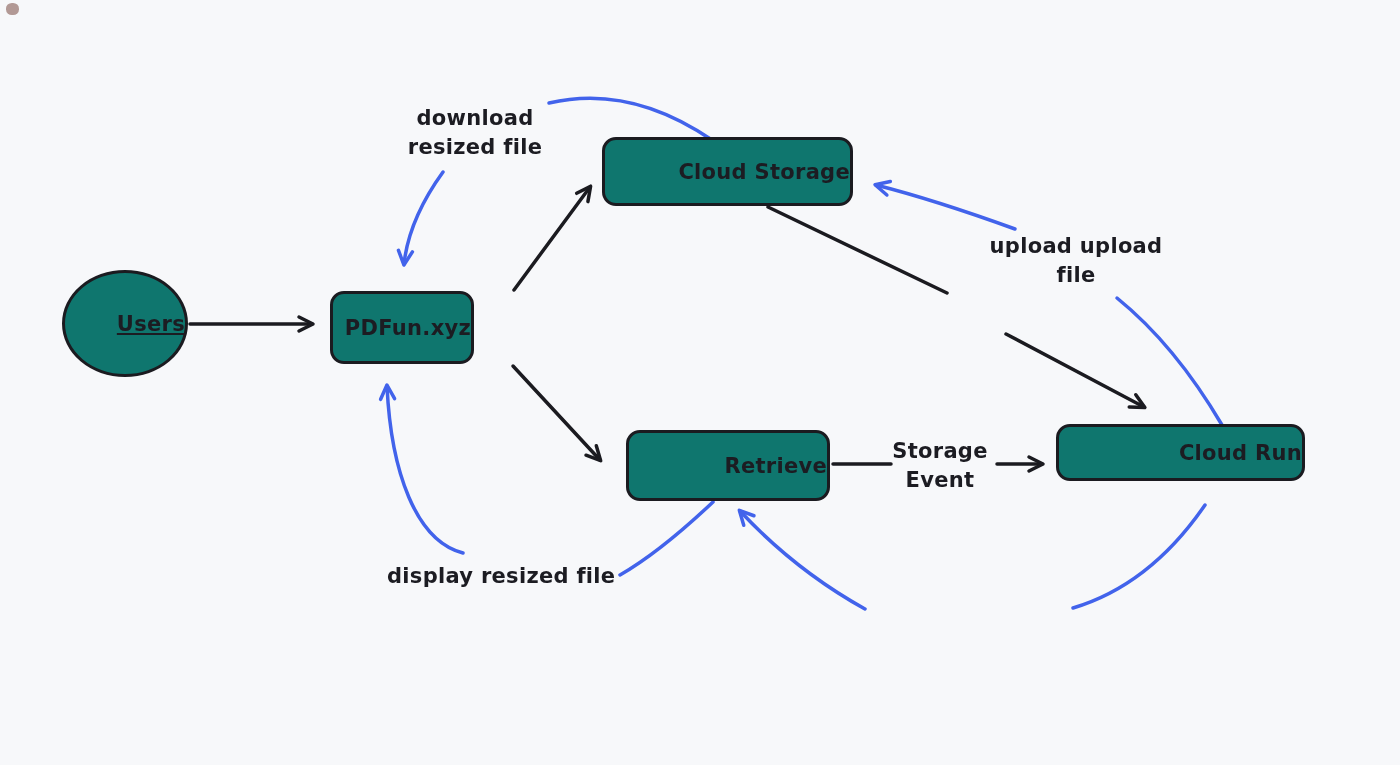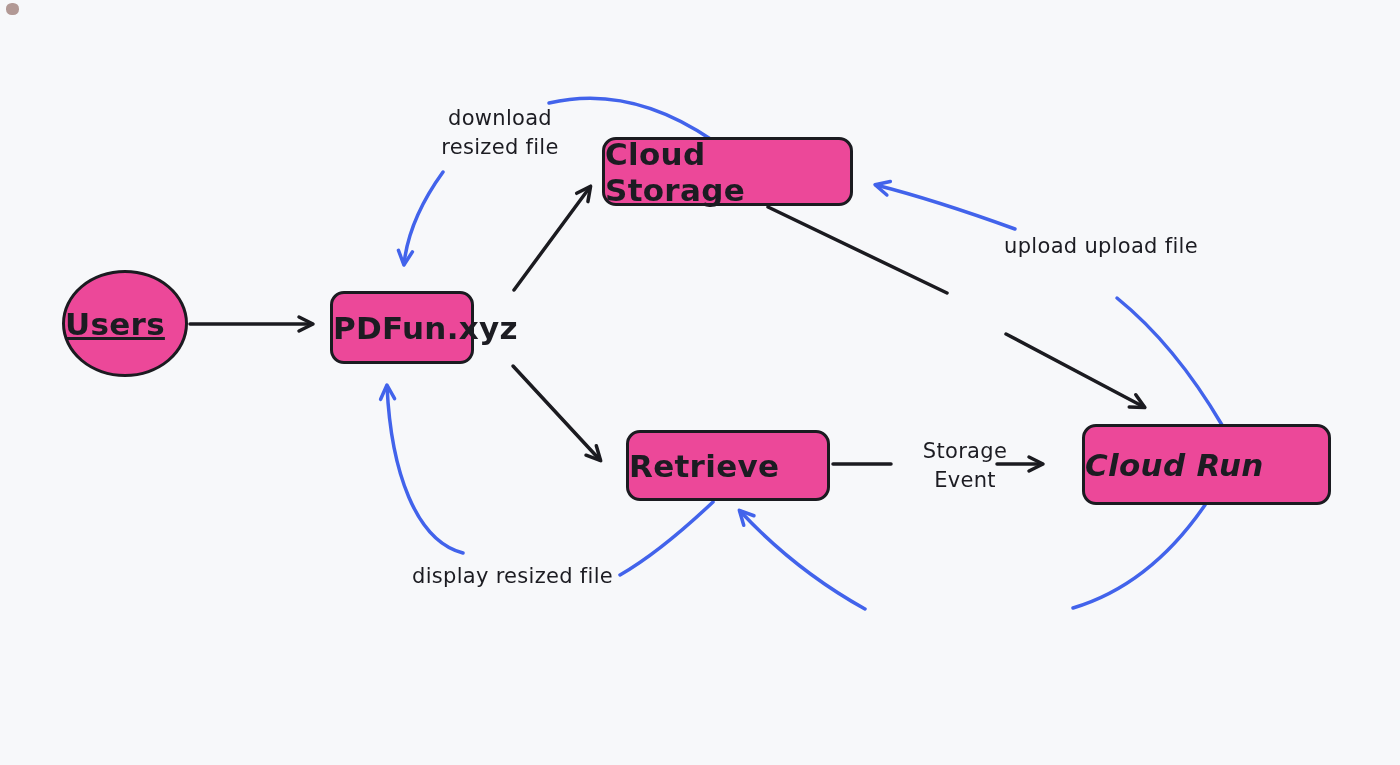--- a/index.html
+++ b/index.html
@@ -13,32 +13,31 @@
     color:#1c1c22;
   }
   .edges{position:absolute;left:0;top:0;width:1400px;height:765px;}
   .edges path{fill:none;stroke-width:3.5px;stroke-linecap:round;}
   .edges path.black{stroke:#1b1b20;}
   .edges path.blue{stroke:#4263eb;}
   .node{
     position:absolute;
     box-sizing:border-box;
     border:3.5px solid #1b1b20;
-    background:#ec4899;
+    background:#0f766e;
     border-radius:14px;
-    display:flex;align-items:center;justify-content:flex-start;
-    font-size:31px;font-weight:bold;letter-spacing:.3px;
+    display:flex;align-items:center;justify-content:flex-end;
+    font-size:21px;font-weight:bold;letter-spacing:.3px;
   }
   .node.ellipse{border-radius:50%;text-decoration:underline;}
   .elabel{
     position:absolute;
-    font-size:21px;font-weight:normal;letter-spacing:.3px;
+    font-size:21px;font-weight:bold;letter-spacing:.3px;
     line-height:29px;
     white-space:nowrap;
-    margin-left:25px;
   }
   .elabel.wrap{white-space:normal;text-align:center;}
   .corner-artifact{
     position:absolute;left:6px;top:3px;width:13px;height:12px;
     background:rgba(122,74,66,.55);border-radius:45%;
   }
 </style>
 </head>
 <body>
 
@@ -81,21 +80,21 @@
   </div>
 
   <div class="node" style="left:602px;top:137px;width:251px;height:69px;">
     <span>Cloud Storage</span>
   </div>
 
   <div class="node" style="left:626px;top:430px;width:204px;height:71px;">
     <span>Retrieve</span>
   </div>
 
-  <div class="node" style="left:1082px;top:424px;width:249px;height:81px;font-style:italic;">
+  <div class="node" style="left:1056px;top:424px;width:249px;height:57px;">
     <span>Cloud Run</span>
   </div>
 
   <div class="elabel wrap" style="left:385px;top:104px;width:180px;">download resized file</div>
 
   <div class="elabel wrap" style="left:970px;top:232px;width:212px;">upload upload file</div>
 
 
   <div class="elabel wrap" style="left:878px;top:437px;width:124px;">Storage Event</div>
 

